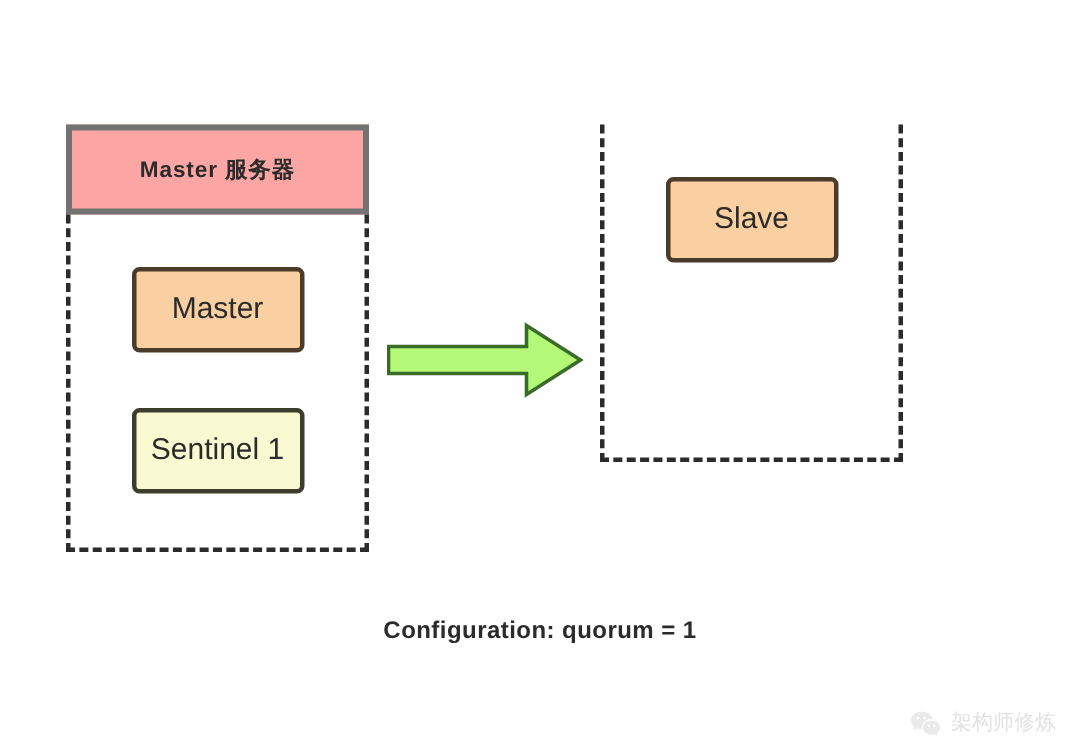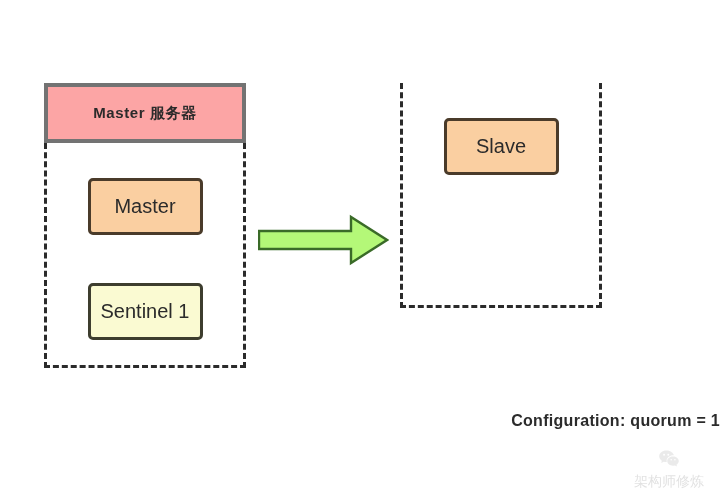--- a/index.html
+++ b/index.html
@@ -75,55 +75,54 @@
     justify-content: center;
     font-size: 20px;
     font-weight: normal;
     color: #2b2b2b;
     white-space: nowrap;
   }
   .node-master { background: #facfa1; }
   .node-sentinel {
     background: #fafad2;
     border-color: #3d3d2e;
-    margin-top: 48px;
+    margin-top: 37px;
   }
 
   
   .arrow {
     position: absolute;
     left: 258px;
     top: 214px;
     width: 131px;
     height: 52px;
   }
 
   
   .caption {
     position: absolute;
     left: 0;
     top: 412px;
     width: 720px;
-    text-align: right;
+    text-align: center;
     font-size: 16px;
     font-weight: bold;
     color: #2b2b2b;
     letter-spacing: 0.3px;
   }
 
   
   .watermark {
     position: absolute;
     right: 16px;
     bottom: 12px;
     display: flex;
     align-items: center;
     gap: 6px;
     opacity: 0.42;
-    flex-direction: column;
   }
   .watermark-icon {
     display: block;
     width: 22px;
     height: 18px;
   }
   .watermark-label {
     font-size: 14px;
     color: #b9b9b9;
     white-space: nowrap;

